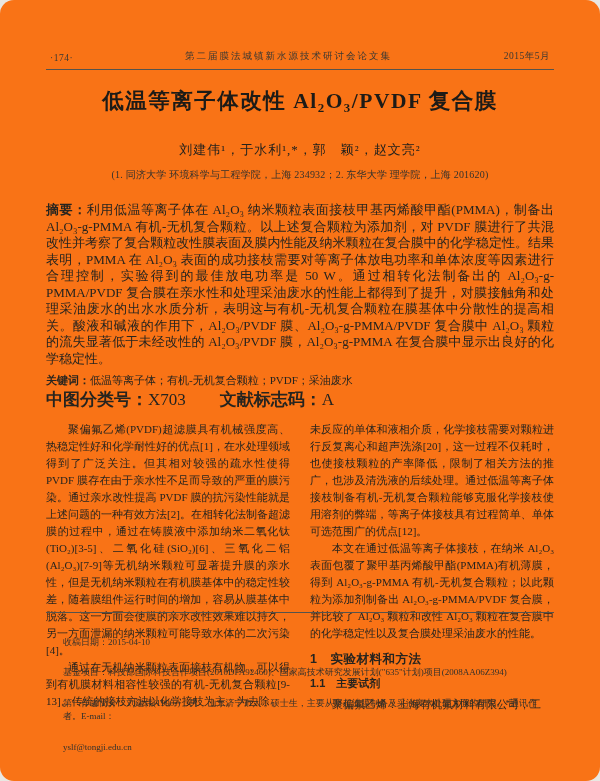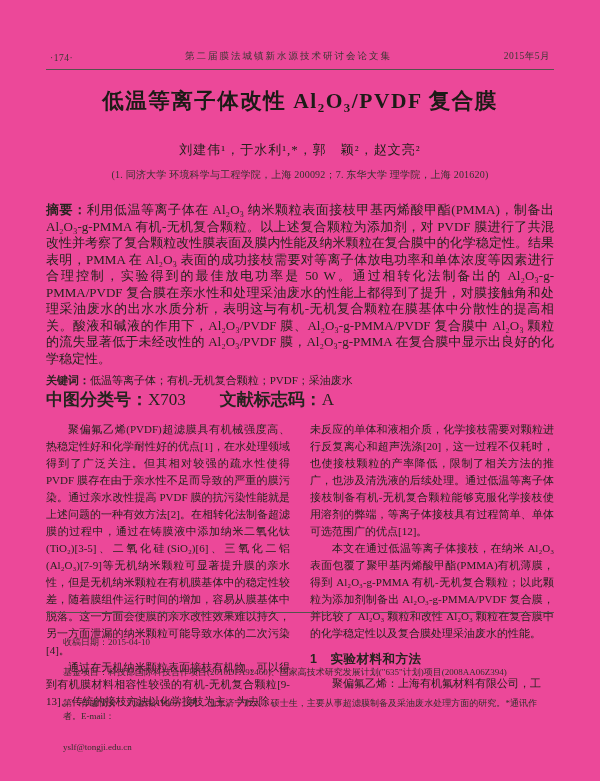--- a/index.html
+++ b/index.html
@@ -8,22 +8,23 @@
     background:#e9e7e2;
     font-family:"Liberation Serif","DejaVu Serif",serif;
     color:#26241f;
     -webkit-font-smoothing:antialiased;
   }
   .page{
     position:relative;
     width:600px;height:781px;
     box-sizing:border-box;
     padding:50px 46px 0 46px;
-    background:#ec4899;
+    background:#f97316;
     overflow:hidden;
+    border-radius:14px;
   }
   
   .header{
     display:flex;justify-content:space-between;align-items:flex-end;
     font-size:9.5px;letter-spacing:.5px;
     padding:0 4px 6px 4px;
     border-bottom:1.6px solid #55534d;
     color:#3a3833;
   }
   .header .mid{letter-spacing:2px;}
@@ -93,21 +94,21 @@
     <span class="mid">第二届膜法城镇新水源技术研讨会论文集</span>
     <span>2015年5月</span>
   </div>
 
   <div class="title">
     <div>低温等离子体改性 Al₂O₃/PVDF 复合膜</div>
   </div>
 
   <div class="authors">刘建伟¹，于水利¹,*，郭　颖²，赵文亮²</div>
 
-  <div class="affiliation">(1. 同济大学 环境科学与工程学院，上海 200092；7. 东华大学 理学院，上海 201620)</div>
+  <div class="affiliation">(1. 同济大学 环境科学与工程学院，上海 234932；2. 东华大学 理学院，上海 201620)</div>
 
   <div class="abstract">
     <b>摘要：</b><span>利用低温等离子体在 Al₂O₃ 纳米颗粒表面接枝甲基丙烯酸甲酯(PMMA)，制备出 Al₂O₃-g-PMMA 有机-无机复合颗粒。以上述复合颗粒为添加剂，对 PVDF 膜进行了共混改性并考察了复合颗粒改性膜表面及膜内性能及纳米颗粒在复合膜中的化学稳定性。结果表明，PMMA 在 Al₂O₃ 表面的成功接枝需要对等离子体放电功率和单体浓度等因素进行合理控制，实验得到的最佳放电功率是 50 W。通过相转化法制备出的 Al₂O₃-g-PMMA/PVDF 复合膜在亲水性和处理采油废水的性能上都得到了提升，对膜接触角和处理采油废水的出水水质分析，表明这与有机-无机复合颗粒在膜基体中分散性的提高相关。酸液和碱液的作用下，Al₂O₃/PVDF 膜、Al₂O₃-g-PMMA/PVDF 复合膜中 Al₂O₃ 颗粒的流失显著低于未经改性的 Al₂O₃/PVDF 膜，Al₂O₃-g-PMMA 在复合膜中显示出良好的化学稳定性。</span>
   </div>
 
   <div class="kw">
     <b>关键词：</b><span>低温等离子体；有机-无机复合颗粒；PVDF；采油废水</span>
   </div>
 
   <div class="clc">
@@ -116,20 +117,21 @@
 
   <div class="columns">
     <div class="col">
       <p class="ind">聚偏氟乙烯(PVDF)超滤膜具有机械强度高、热稳定性好和化学耐性好的优点[1]，在水处理领域得到了广泛关注。但其相对较强的疏水性使得 PVDF 膜存在由于亲水性不足而导致的严重的膜污染。通过亲水改性提高 PVDF 膜的抗污染性能就是上述问题的一种有效方法[2]。在相转化法制备超滤膜的过程中，通过在铸膜液中添加纳米二氧化钛(TiO₂)[3-5]、二氧化硅(SiO₂)[6]、三氧化二铝(Al₂O₃)[7-9]等无机纳米颗粒可显著提升膜的亲水性，但是无机纳米颗粒在有机膜基体中的稳定性较差，随着膜组件运行时间的增加，容易从膜基体中脱落。这一方面会使膜的亲水改性效果难以持久，另一方面泄漏的纳米颗粒可能导致水体的二次污染[4]。</p>
       <p class="ind">通过在无机纳米颗粒表面接枝有机物，可以得到有机膜材料相容性较强的有机-无机复合颗粒[9-13]。传统的接枝方法以化学接枝为主。为去除</p>
     </div>
     <div class="col">
       <p>未反应的单体和液相介质，化学接枝需要对颗粒进行反复离心和超声洗涤[20]，这一过程不仅耗时，也使接枝颗粒的产率降低，限制了相关方法的推广，也涉及清洗液的后续处理。通过低温等离子体接枝制备有机-无机复合颗粒能够克服化学接枝使用溶剂的弊端，等离子体接枝具有过程简单、单体可选范围广的优点[12]。</p>
       <p class="ind">本文在通过低温等离子体接枝，在纳米 Al₂O₃ 表面包覆了聚甲基丙烯酸甲酯(PMMA)有机薄膜，得到 Al₂O₃-g-PMMA 有机-无机复合颗粒；以此颗粒为添加剂制备出 Al₂O₃-g-PMMA/PVDF 复合膜，并比较了 Al₂O₃ 颗粒和改性 Al₂O₃ 颗粒在复合膜中的化学稳定性以及复合膜处理采油废水的性能。</p>
       <div class="sec">1　实验材料和方法</div>
+      <div class="sub">1.1　主要试剂</div>
       <p class="ind">聚偏氟乙烯：上海有机氟材料有限公司，工</p>
     </div>
   </div>
 
   <div class="footer">
     <p>收稿日期：2015-04-10</p>
     <p>基金项目：科技部国际科技合作项目(2010DFA92460)、国家高技术研究发展计划("635"计划)项目(2008AA06Z394)</p>
     <p><span>第一作者简介：刘建伟(1990-)，男，山东济宁市人，硕士生，主要从事超滤膜制备及采油废水处理方面的研究。*通讯作者。E-mail：</span></p>
     <p>yslf@tongji.edu.cn</p>
   </div>

